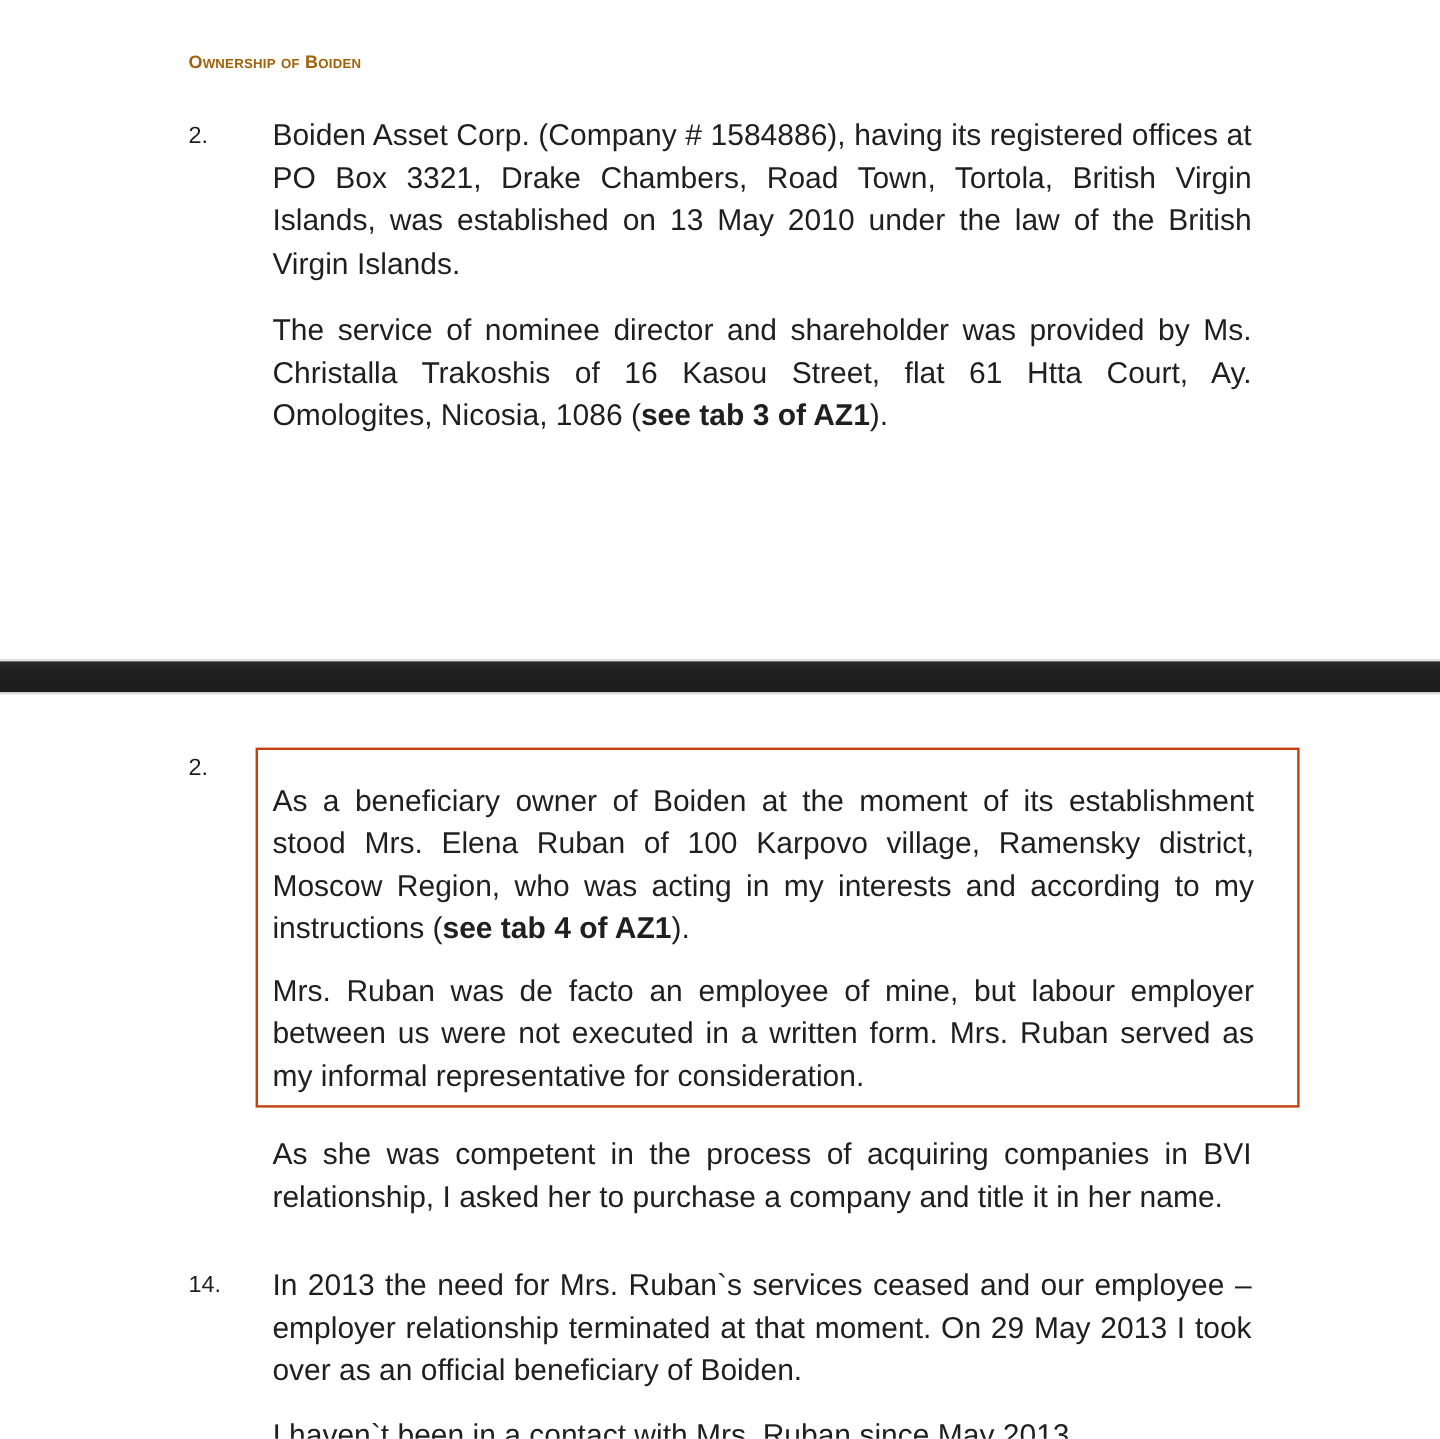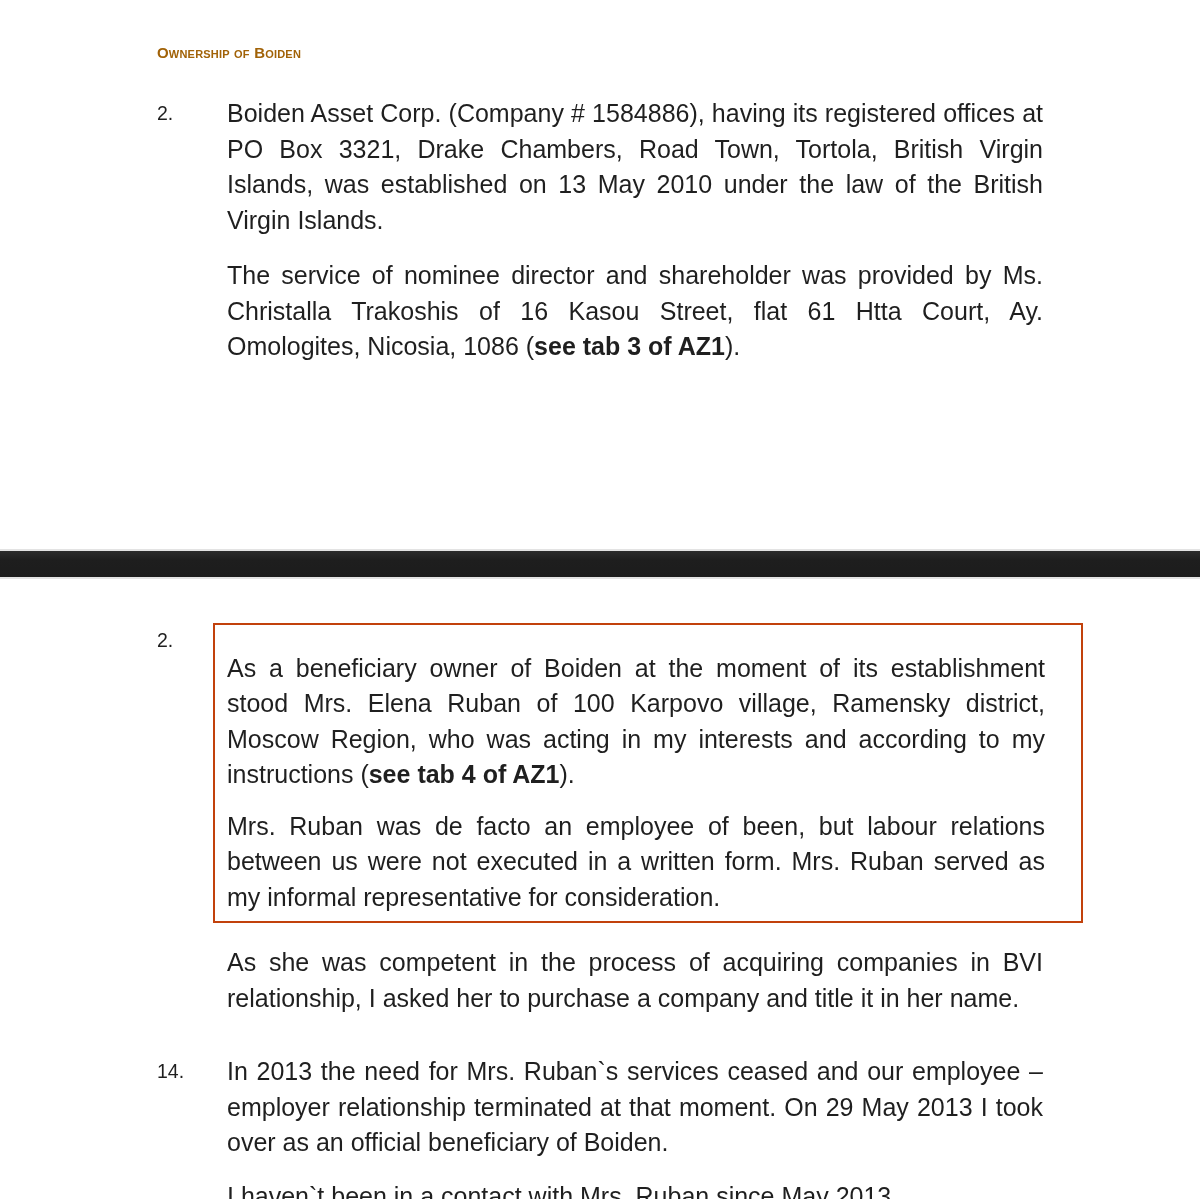--- a/index.html
+++ b/index.html
@@ -86,21 +86,21 @@
 
 <div class="page-gap-bar"></div>
 
 <div class="content">
 
   <div class="para para-13">
     <div class="pnum">2.</div>
     <div class="pbody-wrap">
       <div class="hl-box">
         <div class="jtext"><span>As a beneficiary owner of Boiden at the moment of its establishment stood Mrs. Elena Ruban of 100 Karpovo village, Ramensky district, Moscow Region, who was acting in my interests and according to my instructions (</span><b>see tab 4 of AZ1</b><span>).</span></div>
-        <div class="jtext inner-cont">Mrs. Ruban was de facto an employee of been, but labour relations between us were not executed in a written form. Mrs. Ruban served as my informal representative for consideration.</div>
+        <div class="jtext inner-cont">Mrs. Ruban was de facto an employee of mine, but labour employer between us were not executed in a written form. Mrs. Ruban served as my informal representative for consideration.</div>
       </div>
       <div class="jtext after-box">As she was competent in the process of acquiring companies in BVI relationship, I asked her to purchase a company and title it in her name.</div>
     </div>
   </div>
 
   <div class="para para-14">
     <div class="pnum">14.</div>
     <div class="pbody-wrap">
       <div class="jtext">In 2013 the need for Mrs. Ruban`s services ceased and our employee – employer relationship terminated at that moment. On 29 May 2013 I took over as an official beneficiary of Boiden.</div>
     </div>

